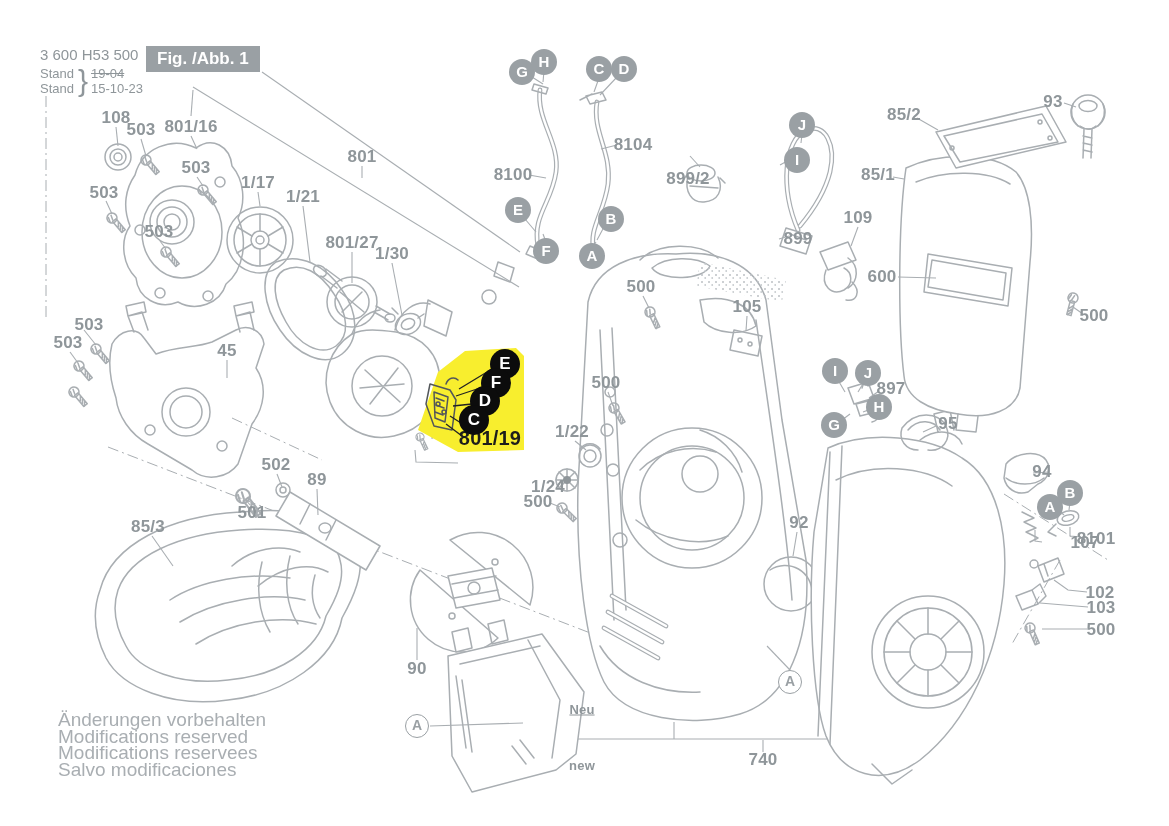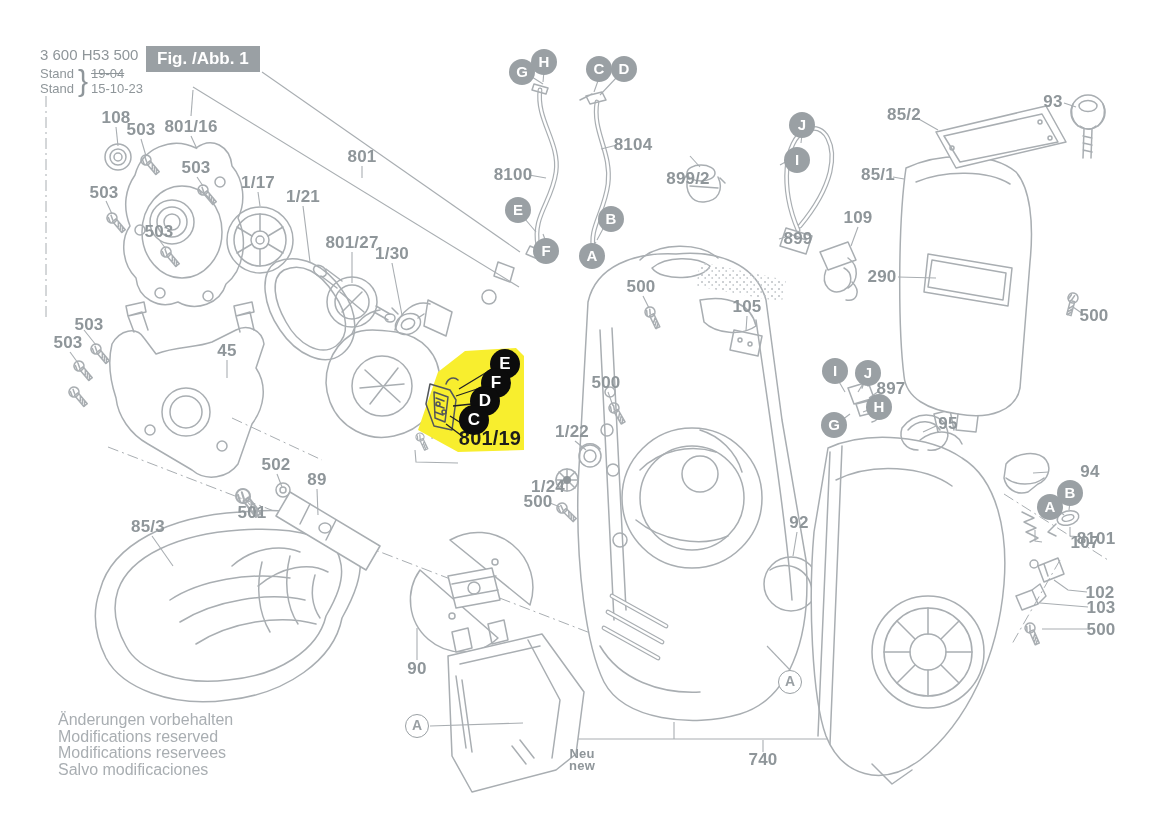--- a/index.html
+++ b/index.html
@@ -30,21 +30,21 @@
   .doc-number{position:absolute;left:40px;top:46px;font-size:15px;color:var(--label);}
   .stand-block{position:absolute;left:40px;top:64px;display:flex;align-items:center;color:var(--label);font-size:13px;}
   .sb-col div{line-height:15px;}
   .sb-brace{font-size:30px;font-weight:200;margin:0 3px 0 4px;color:var(--label);}
   .strike{text-decoration:line-through;}
   .fig-badge{position:absolute;left:146px;top:46px;background:var(--badge);color:#fff;
       font-weight:bold;font-size:17px;padding:3px 11px;}
   .pos-note{position:absolute;left:678px;top:58px;color:var(--label);font-size:13.5px;line-height:17px;}
   .pos-note .it{font-style:italic;}
   .pos-note .l2{margin-left:64px;}
-  .footer-block{position:absolute;left:58px;top:712px;color:var(--line);font-size:16px;line-height:16.5px;}
+  .footer-block{position:absolute;left:58px;top:712px;color:var(--line);font-size:19px;line-height:16.5px;}
 </style>
 </head>
 <body>
 
 <div class="canvas">
 
 <svg width="1169" height="826" viewBox="0 0 1169 826">
   <defs>
     <g id="screw">
       <circle r="5" class="s"></circle>
@@ -413,21 +413,21 @@
   </div>
   <div class="sb-brace">}</div>
   <div class="sb-col">
     <div class="strike">19-04</div>
     <div>15-10-23</div>
   </div>
 </div>
 <div class="fig-badge">Fig. /Abb. 1</div>
 
 
-<div class="lbl small" style="left:582px;top:753px;">Neu</div>
+<div class="lbl small" style="left:582px;top:709px;text-decoration:underline;">Neu</div>
 <div class="lbl small" style="left:582px;top:765px;">new</div>
 
 <div class="footer-block">
   <div>Änderungen vorbehalten</div>
   <div>Modifications reserved</div>
   <div>Modifications reservees</div>
   <div>Salvo modificaciones</div>
 </div>
 
 <div>
@@ -448,35 +448,35 @@
       <div class="lbl" style="left: 148px; top: 527px;">85/3</div>
       <div class="lbl" style="left: 276px; top: 465px;">502</div>
       <div class="lbl" style="left: 252px; top: 513px;">501</div>
       <div class="lbl" style="left: 317px; top: 480px;">89</div>
       <div class="lbl" style="left: 417px; top: 669px;">90</div>
       <div class="lbl" style="left: 513px; top: 175px;">8100</div>
       <div class="lbl" style="left: 633px; top: 145px;">8104</div>
       <div class="lbl" style="left: 688px; top: 147px; margin-top: 32px;">899/2</div>
       <div class="lbl" style="left: 763px; top: 239px; margin-left: 35px;">899</div>
       <div class="lbl" style="left: 858px; top: 218px;">109</div>
-      <div class="lbl" style="left: 882px; top: 277px;">290</div>
+      <div class="lbl" style="left: 882px; top: 277px;">600</div>
       <div class="lbl" style="left: 904px; top: 115px;">85/2</div>
       <div class="lbl" style="left: 878px; top: 175px;">85/1</div>
       <div class="lbl" style="left: 1053px; top: 102px;">93</div>
       <div class="lbl" style="left: 1094px; top: 316px;">500</div>
       <div class="lbl" style="left: 641px; top: 287px;">500</div>
       <div class="lbl" style="left: 747px; top: 307px;">105</div>
       <div class="lbl" style="left: 606px; top: 383px;">500</div>
       <div class="lbl" style="left: 572px; top: 432px;">1/22</div>
       <div class="lbl" style="left: 548px; top: 487px;">1/24</div>
       <div class="lbl" style="left: 538px; top: 502px;">500</div>
       <div class="lbl" style="left: 799px; top: 523px;">92</div>
       <div class="lbl" style="left: 891px; top: 389px; text-align: right;">897</div>
       <div class="lbl" style="left: 948px; top: 424px;">95</div>
-      <div class="lbl" style="left: 1090px; top: 472px; text-align: center;">94</div>
+      <div class="lbl" style="left: 1042px; top: 472px; text-align: center;">94</div>
       <div class="lbl" style="left: 1053px; top: 543px; margin-left: 32px;">107</div>
       <div class="lbl" style="left: 1096px; top: 539px;">8101</div>
       <div class="lbl" style="left: 1100px; top: 593px;">102</div>
       <div class="lbl" style="left: 1101px; top: 608px;">103</div>
       <div class="lbl" style="left: 1101px; top: 630px;">500</div>
       <div class="lbl" style="left: 763px; top: 760px;">740</div>
       <div class="lbl dark" style="left: 490px; top: 438px;">801/19</div>
     </div>
 <div>
       <div class="co gray" style="left: 522px; top: 72px;">G</div>

